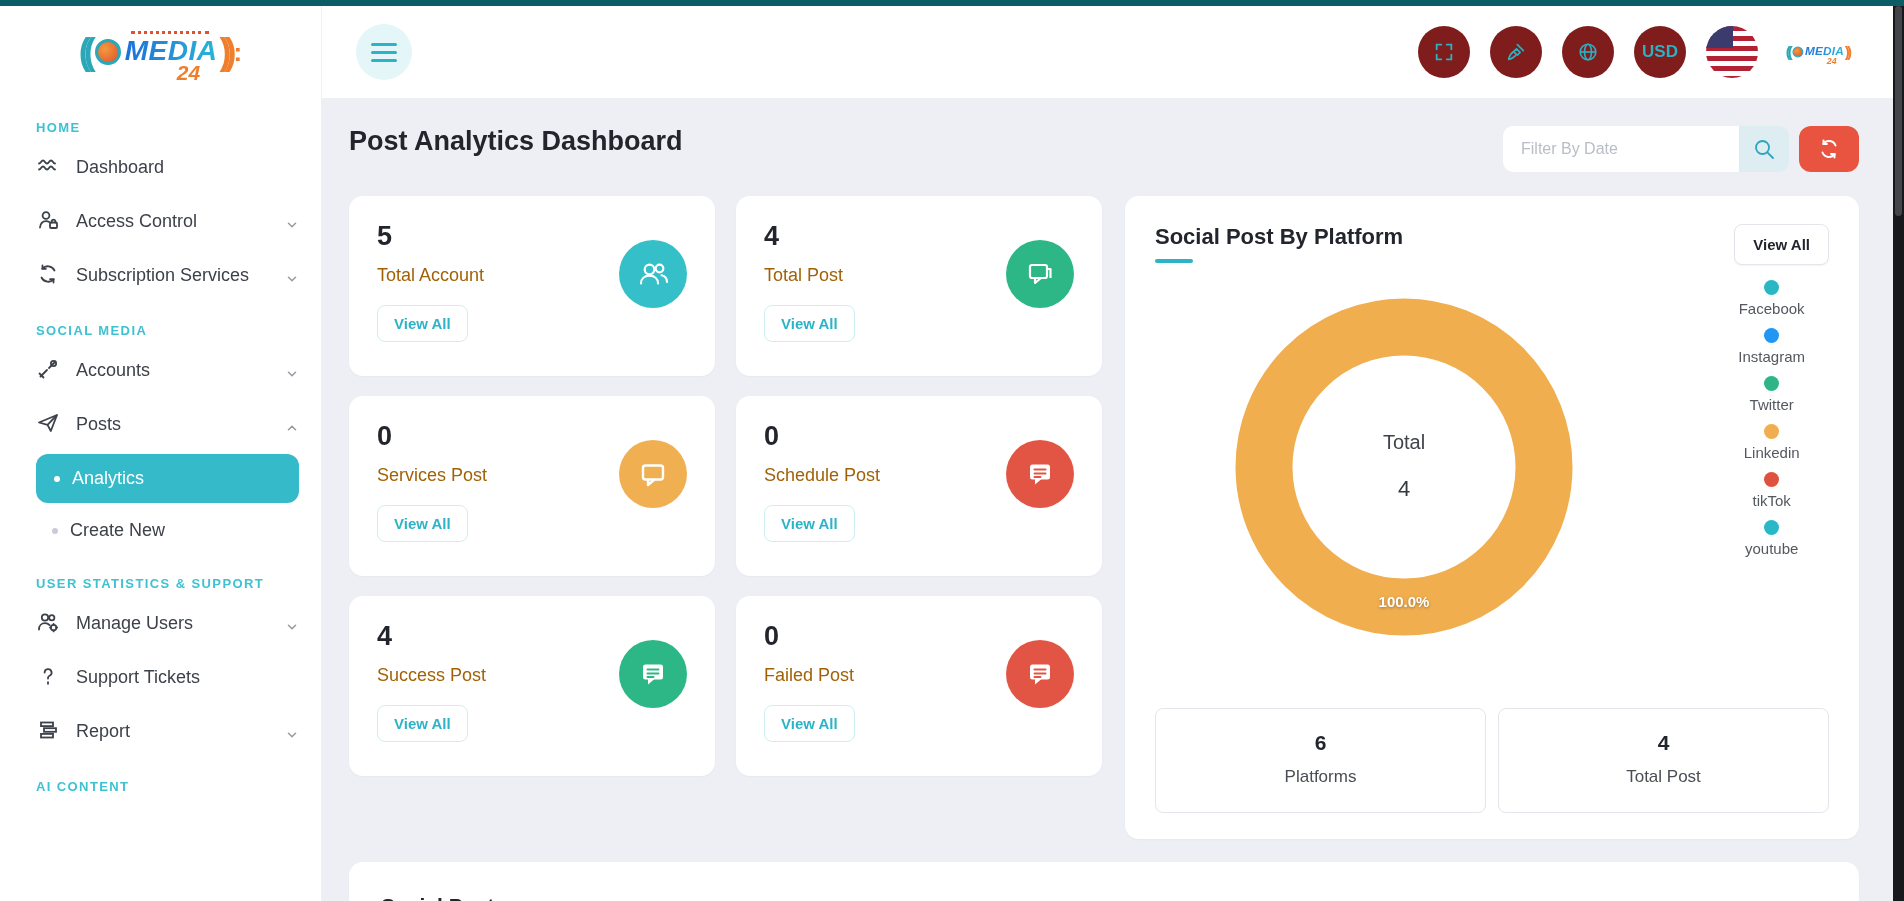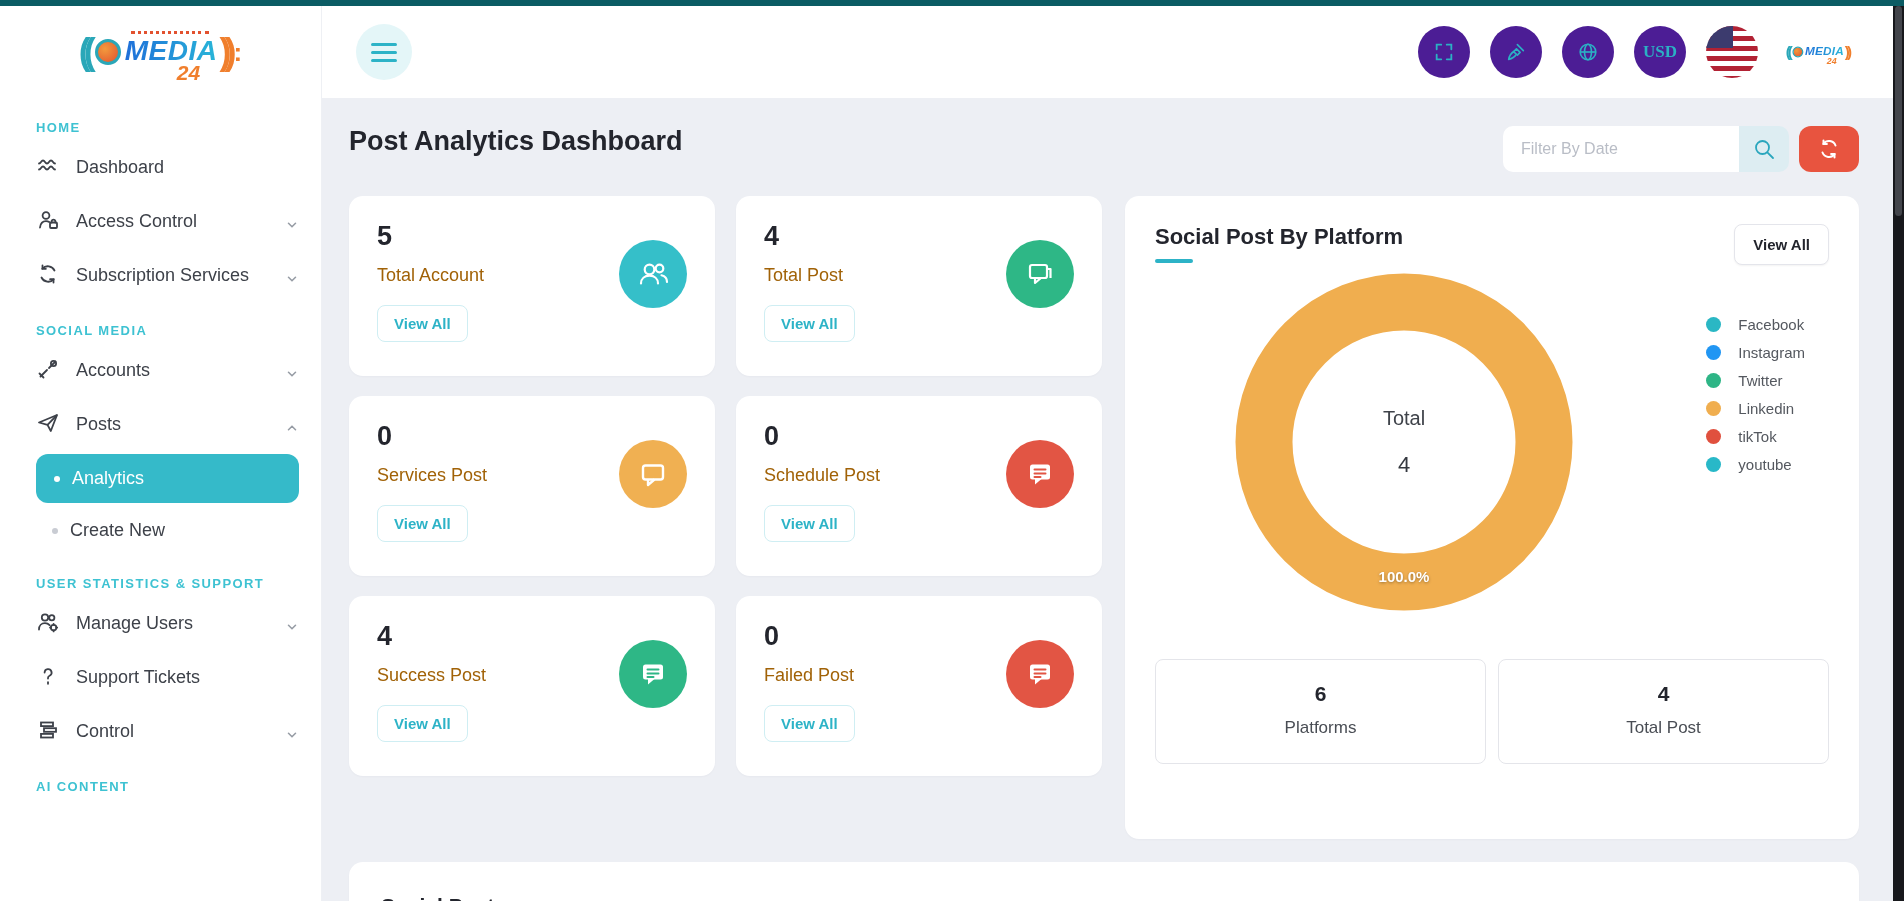--- a/index.html
+++ b/index.html
@@ -34,21 +34,21 @@
   .sub-item .dot { width:6px; height:6px; border-radius:50%; background:#c9ccd3; flex:none; }
   .sub-item.active { background:#35bac9; color:#fff; border-radius:12px; padding:14px 18px; margin:4px 0; }
   .sub-item.active .dot { background:#fff; }
 
   
   .main { flex:1; display:flex; flex-direction:column; min-width:0; }
   .topbar { height:92px; background:#fff; display:flex; align-items:center; justify-content:space-between; padding:0 48px 0 34px; }
   .hamburger { width:56px; height:56px; border-radius:50%; background:#e4f6f8; border:none; display:flex; flex-direction:column; align-items:center; justify-content:center; gap:5px; cursor:pointer; }
   .hamburger i { display:block; width:26px; height:3px; background:#2db3c7; border-radius:2px; }
   .tb-right { display:flex; align-items:center; gap:20px; }
-  .tb-circle { width:52px; height:52px; border-radius:50%; background:#4c1d95; color:#2bb0c4; border:none; display:flex; align-items:center; justify-content:center; cursor:pointer; font-family:Liberation Serif, serif; }
+  .tb-circle { width:52px; height:52px; border-radius:50%; background:#7f1d1d; color:#2bb0c4; border:none; display:flex; align-items:center; justify-content:center; cursor:pointer; font-family:Liberation Sans, sans-serif; }
   .tb-currency { font-size:17px; font-weight:bold; color:#2bb0c4; }
   .flag { width:52px; height:52px; border-radius:50%; overflow:hidden; position:relative; background:repeating-linear-gradient(180deg,#b22234 0 5px,#fff 5px 10px); border:none; cursor:pointer; flex:none; }
   .flag .canton { position:absolute; top:0; left:0; width:27px; height:22px; background:#3c3b6e; }
   .profile { width:78px; height:46px; display:flex; align-items:center; justify-content:center; background:none; border:none; cursor:pointer; }
   .profile .brand { transform:scale(.42); transform-origin:center; }
 
   .content { flex:1; background:#edeff4; padding:28px 45px 0 27px; overflow:hidden; }
 
   .page-head { display:flex; justify-content:space-between; align-items:flex-start; margin-bottom:24px; }
   .page-title { font-size:27px; font-weight:bold; color:#23252d; }
@@ -75,21 +75,21 @@
   .title-bar { width:38px; height:4px; background:#2db3c7; border-radius:2px; margin-top:9px; }
   .chart-viewall { background:#fff; border:1px solid #e4e5eb; border-radius:8px; padding:11px 18px; font-size:15px; font-weight:bold; color:#23252d; box-shadow:0 1px 2px rgba(0,0,0,.05); cursor:pointer; font-family:inherit; }
 
   .chart-body { display:flex; align-items:center; margin-top:4px; }
   .donut-wrap { position:relative; width:346px; height:346px; margin-left:76px; flex:none; }
   .donut-center { position:absolute; inset:0; display:flex; flex-direction:column; align-items:center; justify-content:center; pointer-events:none; }
   .donut-center .ct { font-size:20px; color:#3f434a; }
   .donut-center .cv { font-size:22px; color:#34383f; margin-top:22px; }
   .slice-label { position:absolute; left:50%; bottom:30px; transform:translateX(-50%); color:#fff; font-weight:bold; font-size:15px; text-shadow:0 1px 3px rgba(0,0,0,.35); pointer-events:none; }
   .legend { margin-left:auto; margin-right:24px; margin-bottom:96px; }
-  .legend-item { display:flex; align-items:center; gap:17px; margin:11px 0; font-size:15px; color:#54585f; cursor:pointer; }
+  .legend-item { display:flex; align-items:center; gap:5px; margin:11px 0; font-size:15px; color:#54585f; cursor:pointer;flex-direction:column; }
   .legend-dot { width:15px; height:15px; border-radius:50%; flex:none; }
 
   .summary-row { display:flex; gap:12px; margin-top:44px; }
   .summary-box { flex:1; border:1px solid #e4e5ea; border-radius:8px; text-align:center; padding:22px 0 25px; }
   .summary-value { font-size:21px; font-weight:bold; color:#23252d; }
   .summary-label { font-size:17px; color:#494d54; margin-top:12px; }
 
   .bottom-card { margin-top:23px; background:#fff; border-radius:14px; padding:32px; height:140px; box-shadow:0 1px 2px rgba(40,40,60,.03); }
   .bottom-title { font-size:21px; font-weight:bold; color:#23252d; }
 
@@ -239,21 +239,21 @@
       </div>
 
       <div class="nav-item">
         <span class="nicon">
           <svg width="24" height="24" viewBox="0 0 24 24" fill="none" stroke="currentColor" stroke-width="1.8">
               <rect x="5" y="4.5" width="12" height="3.6"></rect>
               <rect x="8" y="10.2" width="12" height="3.6"></rect>
               <rect x="5" y="15.9" width="12" height="3.6"></rect>
             </svg>
         </span>
-        <span>Control</span>
+        <span>Report</span>
         <span class="chev">
             <svg width="14" height="14" viewBox="0 0 16 16" fill="none" stroke="currentColor" stroke-width="1.8" stroke-linecap="round">
               <path d="M4 6l4 4 4-4"></path>
             </svg>
           </span>
       </div>
 
       <div class="sec-label">AI CONTENT</div>
     </nav>
   </aside>

